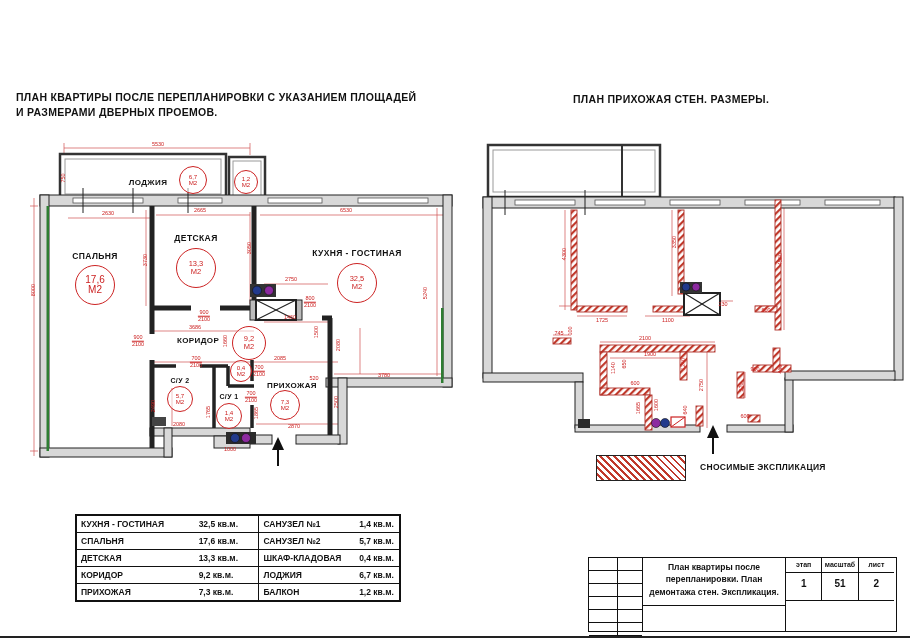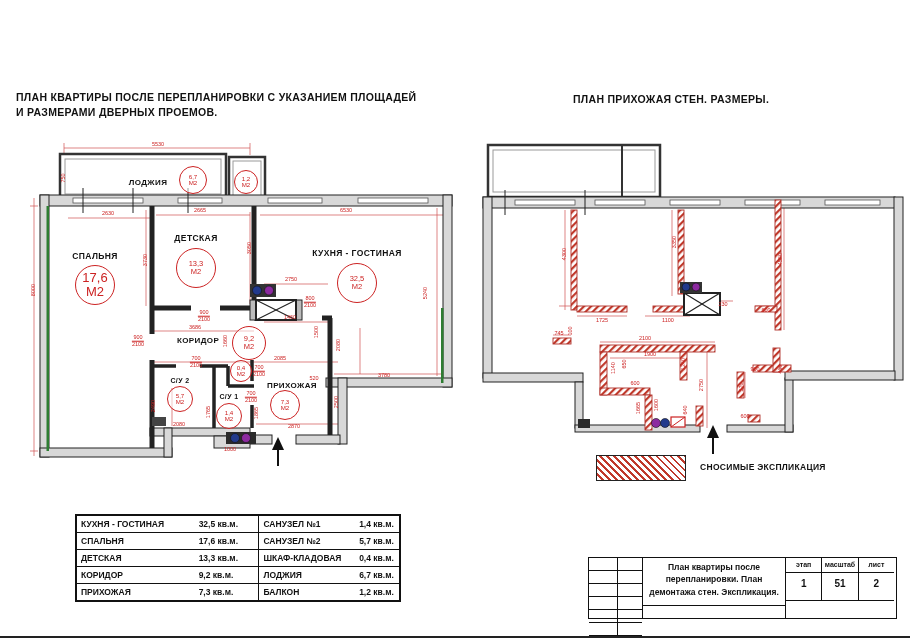--- a/index.html
+++ b/index.html
@@ -34,21 +34,21 @@
   .exp-title{border-bottom:1.5px solid #111;text-align:center;font-weight:bold;
     font-size:10.5px;padding:2px 0;letter-spacing:.5px;}
   .exp-row{display:flex;border-bottom:1.2px solid #111;font-size:8.5px;font-weight:bold;height:16px;align-items:center;}
   .exp-row:last-child{border-bottom:none;}
   .c-n1{width:118px;padding-left:4px;}
   .c-v1{width:60px;}
   .c-n2{width:96px;border-left:1.2px solid #111;padding-left:4px;height:100%;display:flex;align-items:center;}
   .c-v2{width:40px;}
   .exp-total .c-rest{flex:1;}
   
-  #title-block{position:absolute;left:588px;top:557px;width:309px;height:62px;
+  #title-block{position:absolute;left:588px;top:557px;width:309px;height:75px;
     border:1.6px solid #111;display:flex;box-sizing:border-box;background:#fff;}
   #title-block *{box-sizing:border-box;}
   .tb-left{width:54px;display:grid;grid-template-columns:29px 1fr;grid-auto-rows:13px;border-right:1.2px solid #111;}
   .tb-left i{border-right:1px solid #111;border-bottom:1px solid #111;}
   .tb-left i:nth-child(2n){border-right:none;}
   .tb-mid{width:143px;border-right:1.2px solid #111;display:flex;flex-direction:column;}
   .tb-title{height:47px;font-size:8.5px;font-weight:bold;text-align:center;
     padding:3px 4px 0 4px;line-height:1.45;}
   .tb-mid-bottom{flex:1;border-top:1.2px solid #111;}
   .tb-right{width:108px;display:flex;flex-direction:column;}
@@ -178,21 +178,21 @@
 <div class="room-name" style="left: 120px; top: 44px; font-size: 8px;">ЛОДЖИЯ</div>
     <div class="area-circle" style="left: 165px; top: 42px; width: 26px; height: 26px; font-size: 6.2px;">
       <span>6,7</span>
       <span>М2</span>
     </div>
     <div class="area-circle" style="left: 218px; top: 44px; width: 22px; height: 22px; font-size: 6.2px;">
       <span>1,2</span>
       <span>М2</span>
     </div>
     <div class="room-name" style="left: 67px; top: 118px; font-size: 8.5px;">СПАЛЬНЯ</div>
-    <div class="area-circle" style="left: 67px; top: 147px; width: 38px; height: 38px; font-size: 13px;">
+    <div class="area-circle" style="left: 67px; top: 147px; width: 38px; height: 38px; font-size: 10px;">
       <span>17,6</span>
       <span>М2</span>
     </div>
     <div class="room-name" style="left: 168px; top: 100px; font-size: 8.5px;">ДЕТСКАЯ</div>
     <div class="area-circle" style="left: 168px; top: 130px; width: 38px; height: 38px; font-size: 7.5px;">
       <span>13,3</span>
       <span>М2</span>
     </div>
     <div class="room-name" style="left: 329px; top: 115px; font-size: 8.5px;">КУХНЯ - ГОСТИНАЯ</div>
     <div class="area-circle" style="left: 329px; top: 145px; width: 38px; height: 38px; font-size: 7.5px;">

